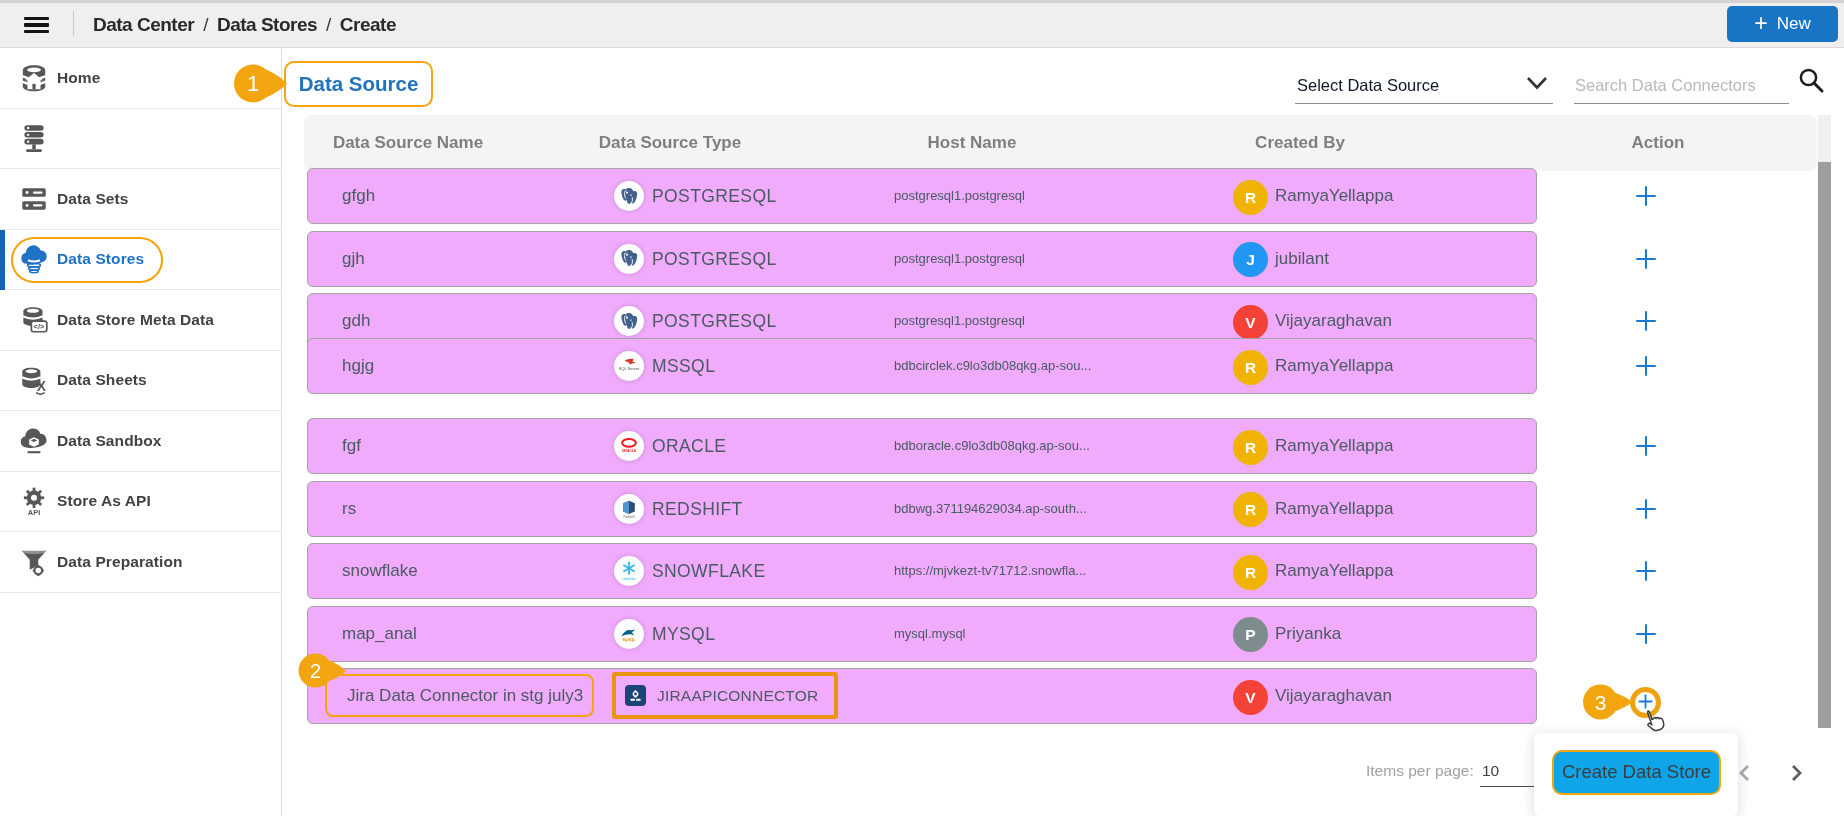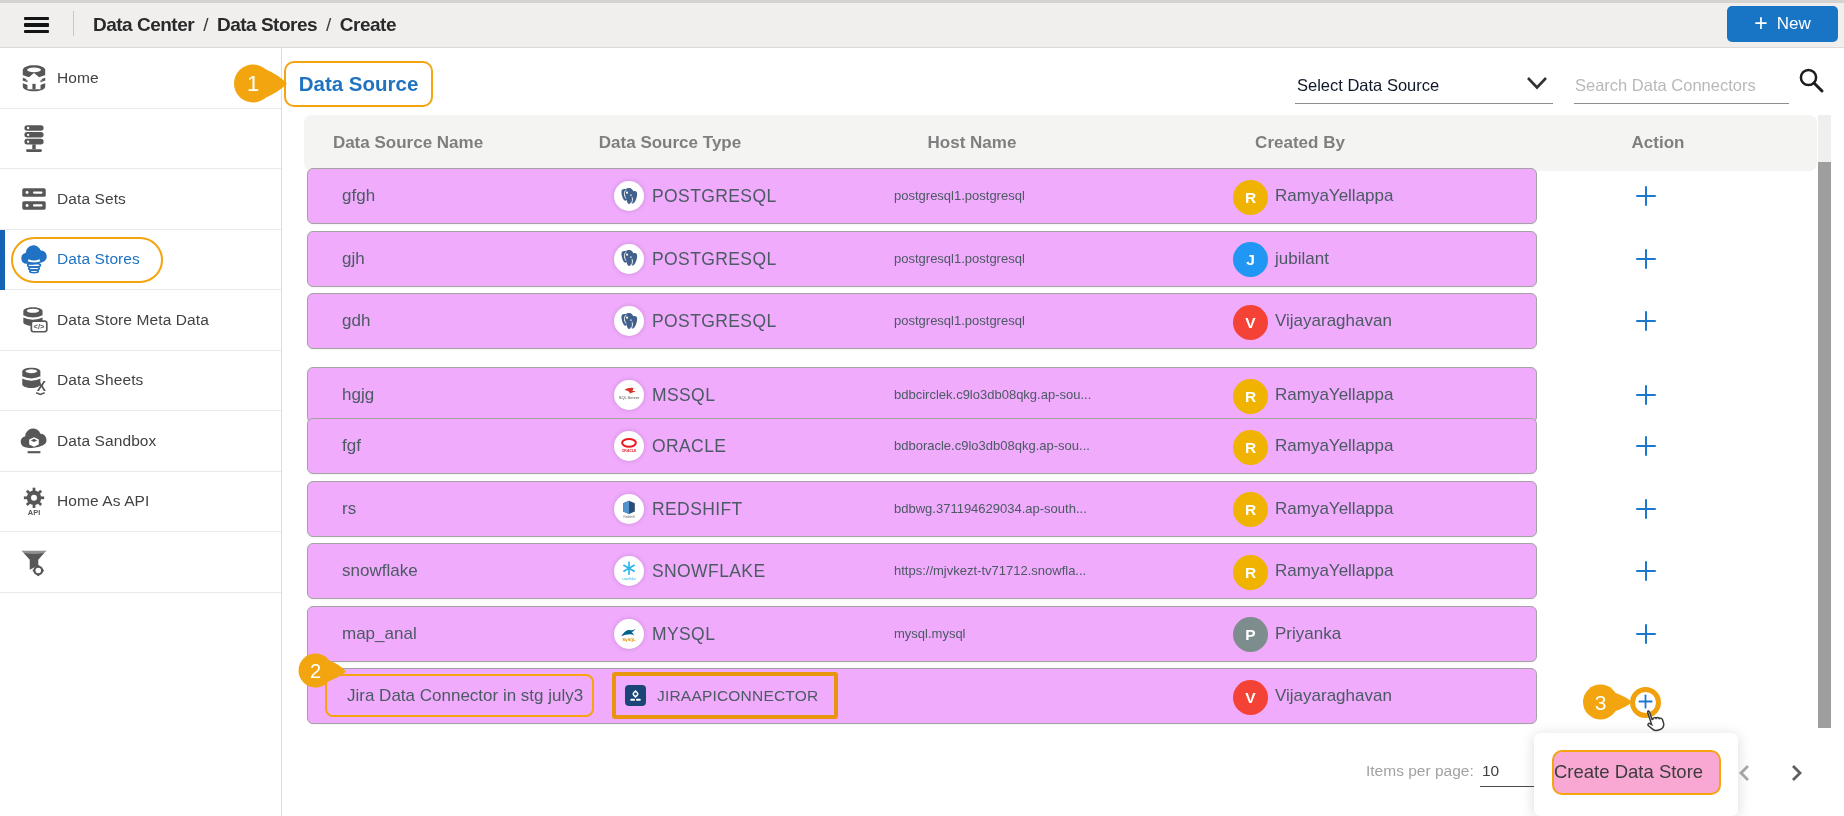--- a/index.html
+++ b/index.html
@@ -9,21 +9,21 @@
 .ham{position:absolute;left:24px;top:17px;width:25px;height:16px}
 .ham div{height:3.4px;background:#141414;border-radius:1px;margin-bottom:2.9px}
 .vdiv{position:absolute;left:73px;top:11px;width:1px;height:25px;background:#c8c7c5}
 .crumb{position:absolute;left:93px;top:0;height:48px;line-height:50px;font-size:19px;font-weight:700;color:#2a2a2a;letter-spacing:-.5px}
 .crumb .sl{font-weight:400;color:#3c3c3c;margin:0 9px}
 .newbtn{position:absolute;left:1727px;top:6px;width:111px;height:36px;background:#1874c5;border-radius:5px;color:#fff;text-align:center;line-height:35px;font-size:17px}
 .newbtn .p{font-size:23px;font-weight:400;vertical-align:-2px;margin-right:9px}
 .side{position:absolute;left:0;top:48px;width:282px;height:768px;background:#fff;border-right:1px solid #dedddb}
 .sitem{position:absolute;left:0;width:281px;height:60.5px;border-bottom:1px solid #eae9e7}
 .sitem .ic{position:absolute;left:18px;top:50%;transform:translateY(-50%);width:32px;height:32px}
-.sitem .lb{position:absolute;left:57px;top:0;height:100%;display:flex;align-items:center;font-size:15.5px;font-weight:400;color:#424242;letter-spacing:.1px}
+.sitem .lb{position:absolute;left:57px;top:0;height:100%;display:flex;align-items:center;font-size:15.5px;font-weight:700;color:#424242;letter-spacing:.1px}
 .selbar{position:absolute;left:0;top:0;width:4.5px;height:60.5px;background:#1463b4}
 .selbox{position:absolute;left:11px;top:7px;width:152px;height:46px;border:2.5px solid #f3a40e;border-radius:23px}
 .titlebox{position:absolute;left:284px;top:61px;width:149px;height:46px;border:2.5px solid #f3a40e;border-radius:10px;background:#fff;text-align:center;line-height:41px;font-size:20.5px;font-weight:700;color:#2173c0}
 .selctl{position:absolute;left:1297px;top:76px;font-size:16.5px;color:#0f172a}
 .srchctl{position:absolute;left:1575px;top:76px;font-size:16.5px;color:#b9b9b9}
 .uline{position:absolute;height:1.4px;background:#8e8d8b}
 .thead{position:absolute;left:304px;top:115px;width:1513px;height:56px;background:#f4f4f2;border-radius:8px}
 .thead span{position:absolute;top:0;height:56px;line-height:56px;font-size:17px;font-weight:700;color:#7f7f7f;transform:translateX(-50%)}
 .card{position:absolute;left:307px;width:1230px;height:56px;background:#f0abfc;border:1px solid #a3a3a3;border-radius:6px;box-shadow:0 1px 2px rgba(0,0,0,.04)}
 .cname{position:absolute;left:34px;height:54px;line-height:54px;font-size:17px;color:#4b5a63}
@@ -31,21 +31,21 @@
 .ttx{position:absolute;left:344px;height:54px;line-height:54px;font-size:17.5px;color:#4b5a63;letter-spacing:.4px}
 .host{position:absolute;left:586px;height:54px;line-height:54px;font-size:13px;color:#4b5a63}
 .avt{position:absolute;left:925px;top:10.5px;width:35px;height:35px;border-radius:50%;color:#fff;font-size:15.5px;font-weight:700;text-align:center;line-height:35px}
 .unm{position:absolute;left:967px;height:54px;line-height:54px;font-size:17px;color:#4b5a63}
 .plus{position:absolute;left:1327px;top:16px;width:22px;height:22px}
 .track{position:absolute;left:1818px;top:115px;width:13px;height:613px;background:#efefee}
 .thumb{position:absolute;left:1818px;top:162px;width:13px;height:566px;background:#9e9e9e}
 .itemspp{position:absolute;left:1366px;top:762px;font-size:15.5px;color:#a2a2a2}
 .ten{position:absolute;left:1482px;top:762px;font-size:15.5px;color:#3f3f3f}
 .popup{position:absolute;left:1534px;top:733px;width:204px;height:83px;background:#fff;border-radius:6px;box-shadow:0 2px 14px rgba(0,0,0,.15)}
-.createbtn{position:absolute;left:18px;top:17px;width:169px;height:45px;border:2.5px solid #f3a40e;border-radius:10px;background:#f9a8d4;line-height:40px;font-size:18.5px;color:#3c3c3c}
+.createbtn{position:absolute;left:18px;top:17px;width:169px;height:45px;border:2.5px solid #f3a40e;border-radius:10px;background:#0ea5e9;text-align:center;line-height:40px;font-size:18.5px;color:#3c3c3c}
 .callout{position:absolute}
 .jname{position:absolute;left:17px;top:5px;width:269px;height:43px;border:2px solid #f3a40e;border-radius:8px;line-height:39px;padding-left:20px;font-size:17px;color:#4b5a63}
 .jtype{position:absolute;left:304px;top:3px;width:226px;height:47px;border:4px solid #e8940c;border-radius:3px}
 .jsq{position:absolute;left:9px;top:9px;width:21px;height:21px;background:#1c4577;border-radius:4px}
 .jttx{position:absolute;left:41px;height:39px;line-height:39px;font-size:15.5px;color:#4b5a63;letter-spacing:.2px}
 .oring{position:absolute;left:1322px;top:17.5px;width:31px;height:31px;border:5px solid #f0a10c;border-radius:50%;background:#fff}
 </style></head><body>
 <div class="hdr"></div>
 <div class="topstrip"></div>
 <div class="ham">
@@ -152,34 +152,35 @@
             <line x1="21" y1="12" x2="24.5" y2="12"></line>
             <line x1="8.3" y1="5.3" x2="10.7" y2="7.7"></line>
             <line x1="19.3" y1="16.3" x2="21.7" y2="18.7"></line>
             <line x1="21.7" y1="5.3" x2="19.3" y2="7.7"></line>
             <line x1="10.7" y1="16.3" x2="8.3" y2="18.7"></line>
           </g>
         </g>
         <circle cx="15" cy="12" r="2.8" fill="#fff"></circle>
         <text x="15" y="28.5" font-size="7" font-weight="bold" fill="#575757" text-anchor="middle" font-family="Liberation Sans">API</text>
       </svg></div>
-    <div class="lb">Home As API</div>
+    <div class="lb">Store As API</div>
   </div>
 <div class="sitem" style="top:532px">
     <div class="ic"><svg width="32" height="32" viewBox="0 0 30 30">
         <path fill="#575757" d="M3.5 4.5h23L19 12.8v5.4l-8 4.1v-9.5z"></path>
         <ellipse cx="15" cy="5.3" rx="11" ry="2.2" fill="#fff" opacity="0.35"></ellipse>
         <circle cx="19" cy="23" r="3.6" fill="none" stroke="#575757" stroke-width="2"></circle>
         <g stroke="#575757" stroke-width="1.8">
           <line x1="19" y1="17.8" x2="19" y2="19.8"></line>
           <line x1="19" y1="26.2" x2="19" y2="28.2"></line>
           <line x1="13.8" y1="23" x2="15.8" y2="23"></line>
           <line x1="22.2" y1="23" x2="24.2" y2="23"></line>
         </g>
       </svg></div>
+    <div class="lb">Data Preparation</div>
   </div>
 <div class="titlebox">Data Source</div>
 <svg class="callout" style="left:230px;top:60px" width="62" height="47" viewBox="0 0 62 47">
     <circle cx="23" cy="23.5" r="19" fill="#f2a50e"></circle>
     <path fill="#f2a50e" d="M34 8.5 Q49 15 57 23.5 Q49 32 34 38.5 Z"></path>
     <text x="23" y="31" font-size="22" fill="#fff" text-anchor="middle" font-family="Liberation Sans">1</text>
   </svg>
 <div class="selctl">Select Data Source</div>
 <svg class="abs" style="left:1526px;top:76px" width="22" height="14" viewBox="0 0 22 14">
     <polyline points="2,2 11,11.5 20,2" fill="none" stroke="#333" stroke-width="2.6"></polyline>
@@ -256,21 +257,21 @@
     <div class="host">postgresql1.postgresql</div>
     <div class="avt" style="background:#f44336">V</div>
     <div class="unm">Vijayaraghavan</div>
     <div class="plus"><svg width="22" height="22" viewBox="0 0 22 22">
         <g stroke="#1c77cf" stroke-width="2" stroke-linecap="round">
           <line x1="11" y1="2" x2="11" y2="20"></line>
           <line x1="2" y1="11" x2="20" y2="11"></line>
         </g>
       </svg></div>
   </div>
-<div class="card" style="top:367px">
+<div class="card" style="top:338px">
     <div class="cname">hgjg</div>
     <div class="tic">
       <svg width="22" height="22" viewBox="0 0 24 24" style="position:absolute;left:4px;top:4px">
         <path fill="#d8342c" d="M7 6.5c2.5-1.8 7-2.8 10-2l-1.2 2.8c1.5.1 2.7.5 3.5 1.2-2.5.3-4.8 1-6.6 2.2.3-1-.1-1.9-1-2.6-1.2-.9-3-1.4-4.7-1.6z"></path>
         <text x="12" y="16.5" font-size="4.3" fill="#4a4a4a" text-anchor="middle" font-family="Liberation Sans">SQL Server</text>
       </svg>
     </div>
     <div class="ttx">MSSQL</div>
     <div class="host">bdbcirclek.c9lo3db08qkg.ap-sou...</div>
     <div class="avt" style="background:#f0b302">R</div>

